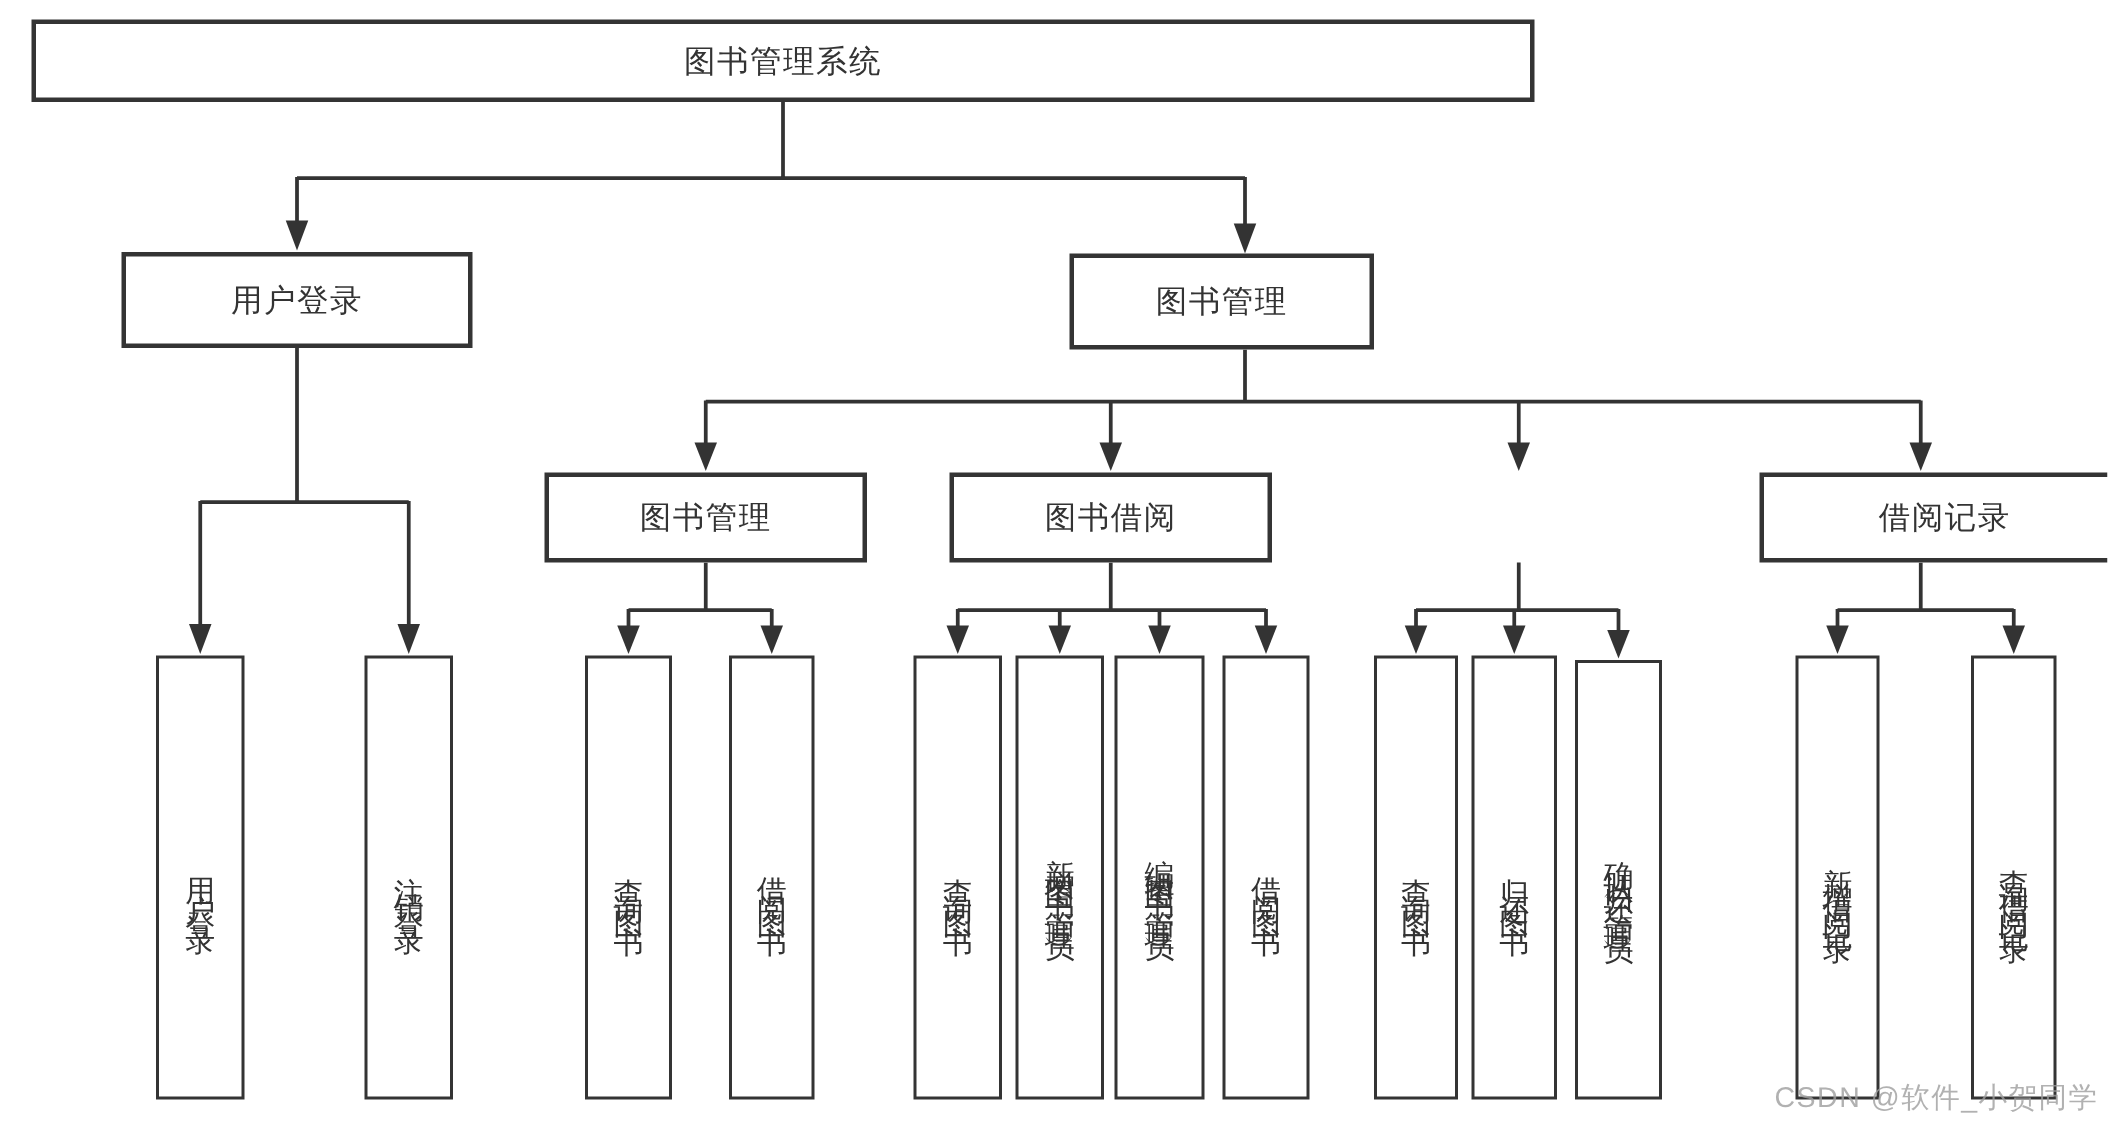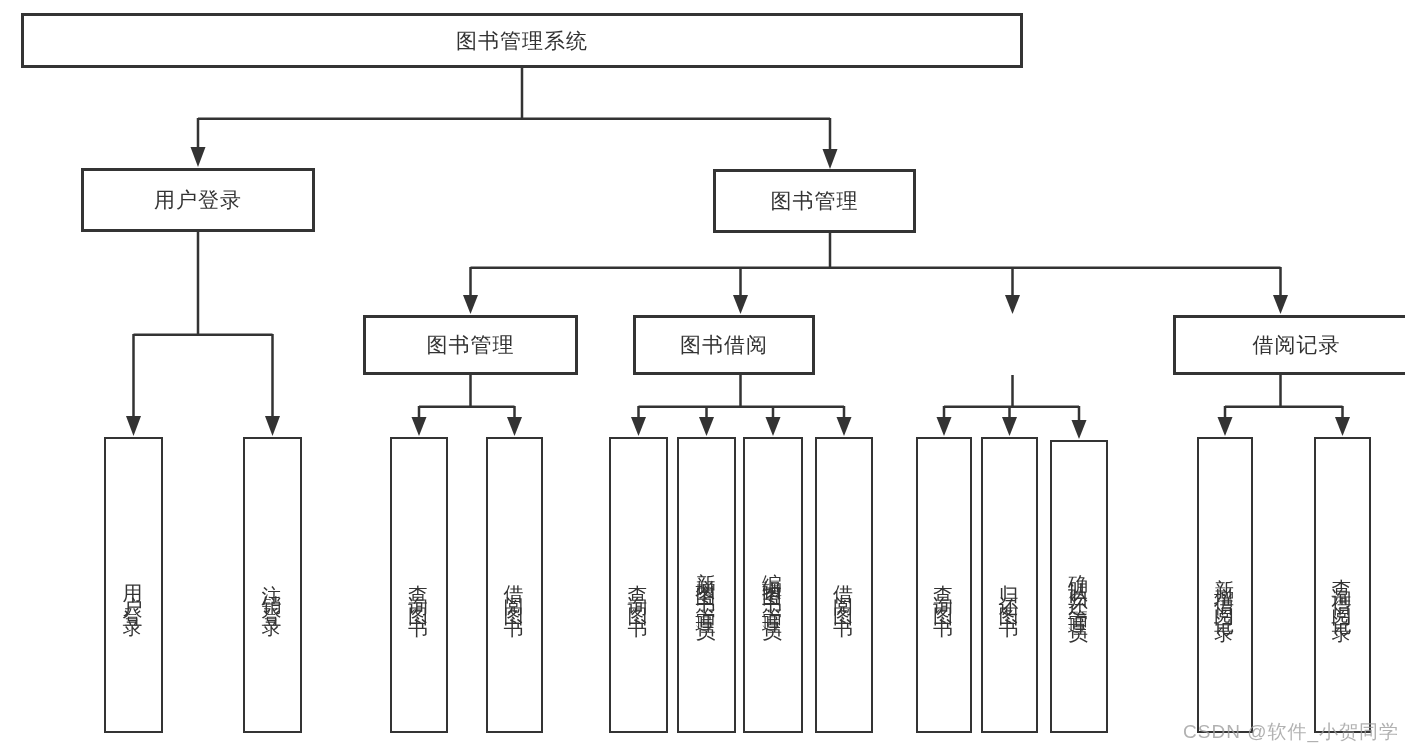--- a/index.html
+++ b/index.html
@@ -101,21 +101,21 @@
   <div class="box box-h" style="left:81px;top:168px;width:234px;height:64px;">
     <span>用户登录</span>
   </div>
   <div class="box box-h" style="left:713px;top:169px;width:203px;height:64px;">
     <span>图书管理</span>
   </div>
 
   <div class="box box-h" style="left:363px;top:315px;width:215px;height:60px;">
     <span>图书管理</span>
   </div>
-  <div class="box box-h" style="left:633px;top:315px;width:182px;height:60px;">
+  <div class="box box-h" style="left:633px;top:315px;width:215px;height:60px;">
     <span>图书借阅</span>
   </div>
   <div class="box box-h" style="left:1173px;top:315px;width:247px;height:60px;">
     <span>借阅记录</span>
   </div>
 
   <div class="box box-v" style="left:104px;top:437px;width:59px;height:296px;">
     <span class="vtext">用户登录</span>
   </div>
   <div class="box box-v" style="left:243px;top:437px;width:59px;height:296px;">

